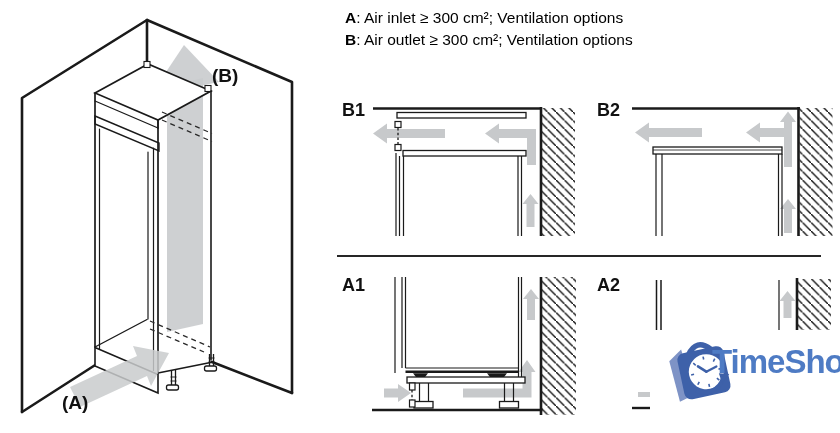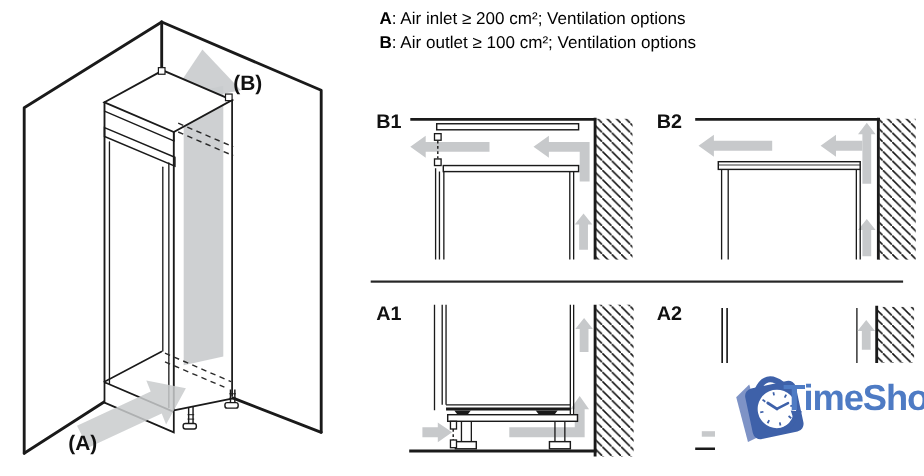--- a/index.html
+++ b/index.html
@@ -76,22 +76,22 @@
     </g>
 
     <g fill="#c9cbcd" fill-opacity="0.85">
       <polygon points="70,387 137,356 133,346 169,353 151,386 147,376 80,407"></polygon>
     </g>
     <text class="iso-lbl" x="212" y="82">(B)</text>
     <text class="iso-lbl" x="62" y="409">(A)</text>
   </svg>
 
   <div class="legend">
-    <div><span class="lk">A</span><span>: Air inlet ≥ 200 cm²; Ventilation options</span></div>
-    <div><span class="lk">B</span><span>: Air outlet ≥ 100 cm²; Ventilation options</span></div>
+    <div><span class="lk">A</span><span>: Air inlet ≥ 300 cm²; Ventilation options</span></div>
+    <div><span class="lk">B</span><span>: Air outlet ≥ 300 cm²; Ventilation options</span></div>
   </div>
 
   <svg id="b1" width="250" height="145" viewBox="0 0 250 145">
     <defs>
       <pattern id="pb1" width="8.5" height="8.5" patternUnits="userSpaceOnUse">
         <path d="M-2,-2 L10.5,10.5" stroke="#111" stroke-width="1.4"></path>
       </pattern>
     </defs>
     <rect x="206" y="13" width="34" height="128" fill="url(#pb1)"></rect>
     <g stroke="#1a1a1a" stroke-width="2.6">

